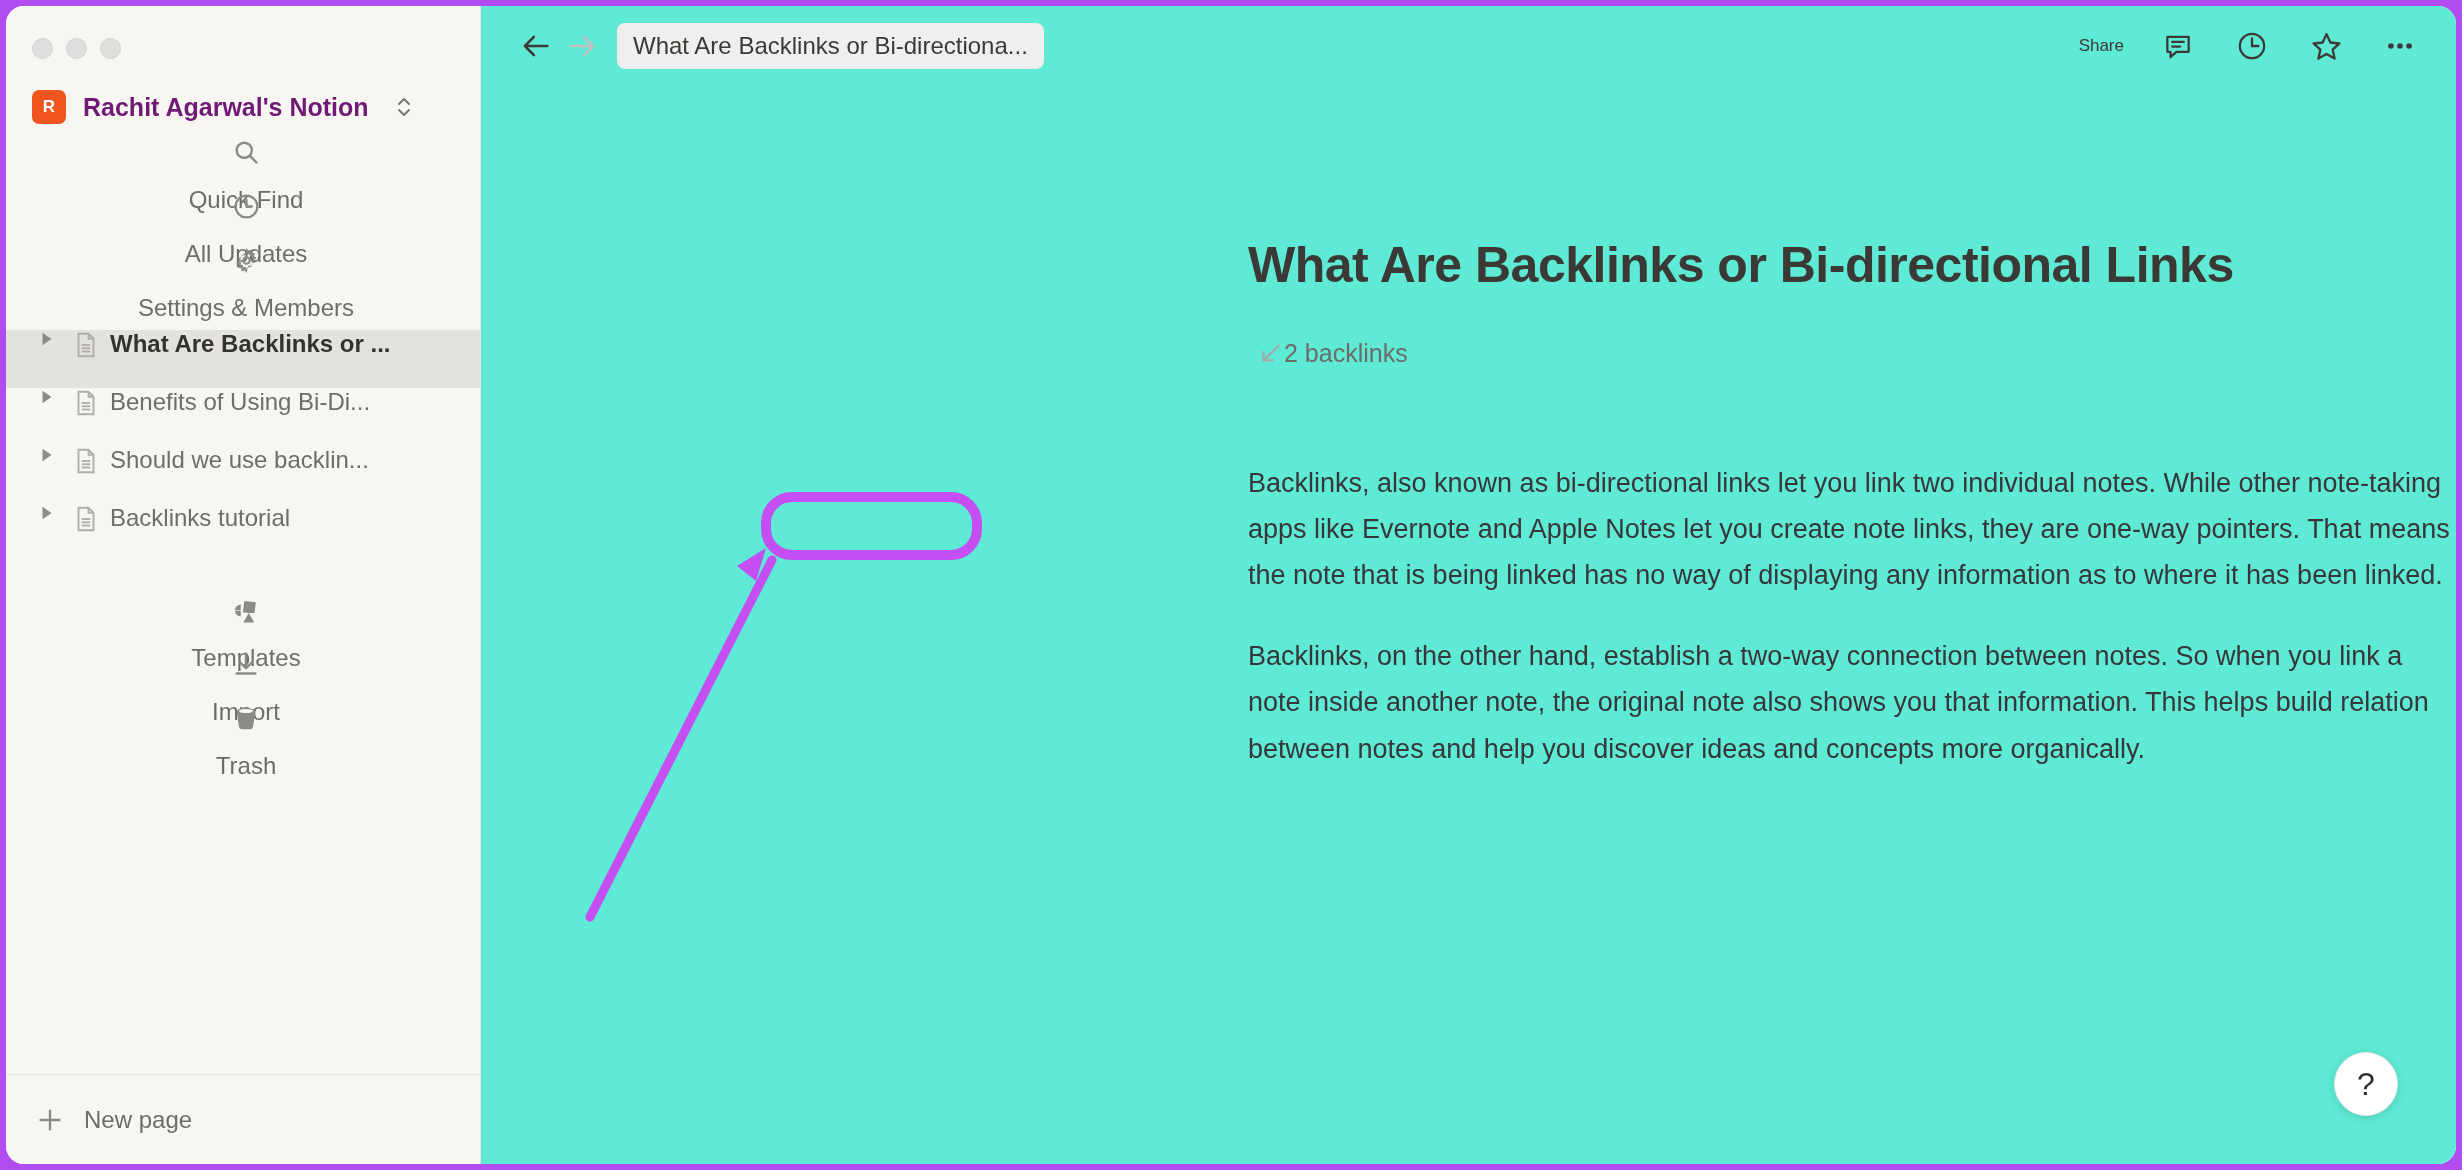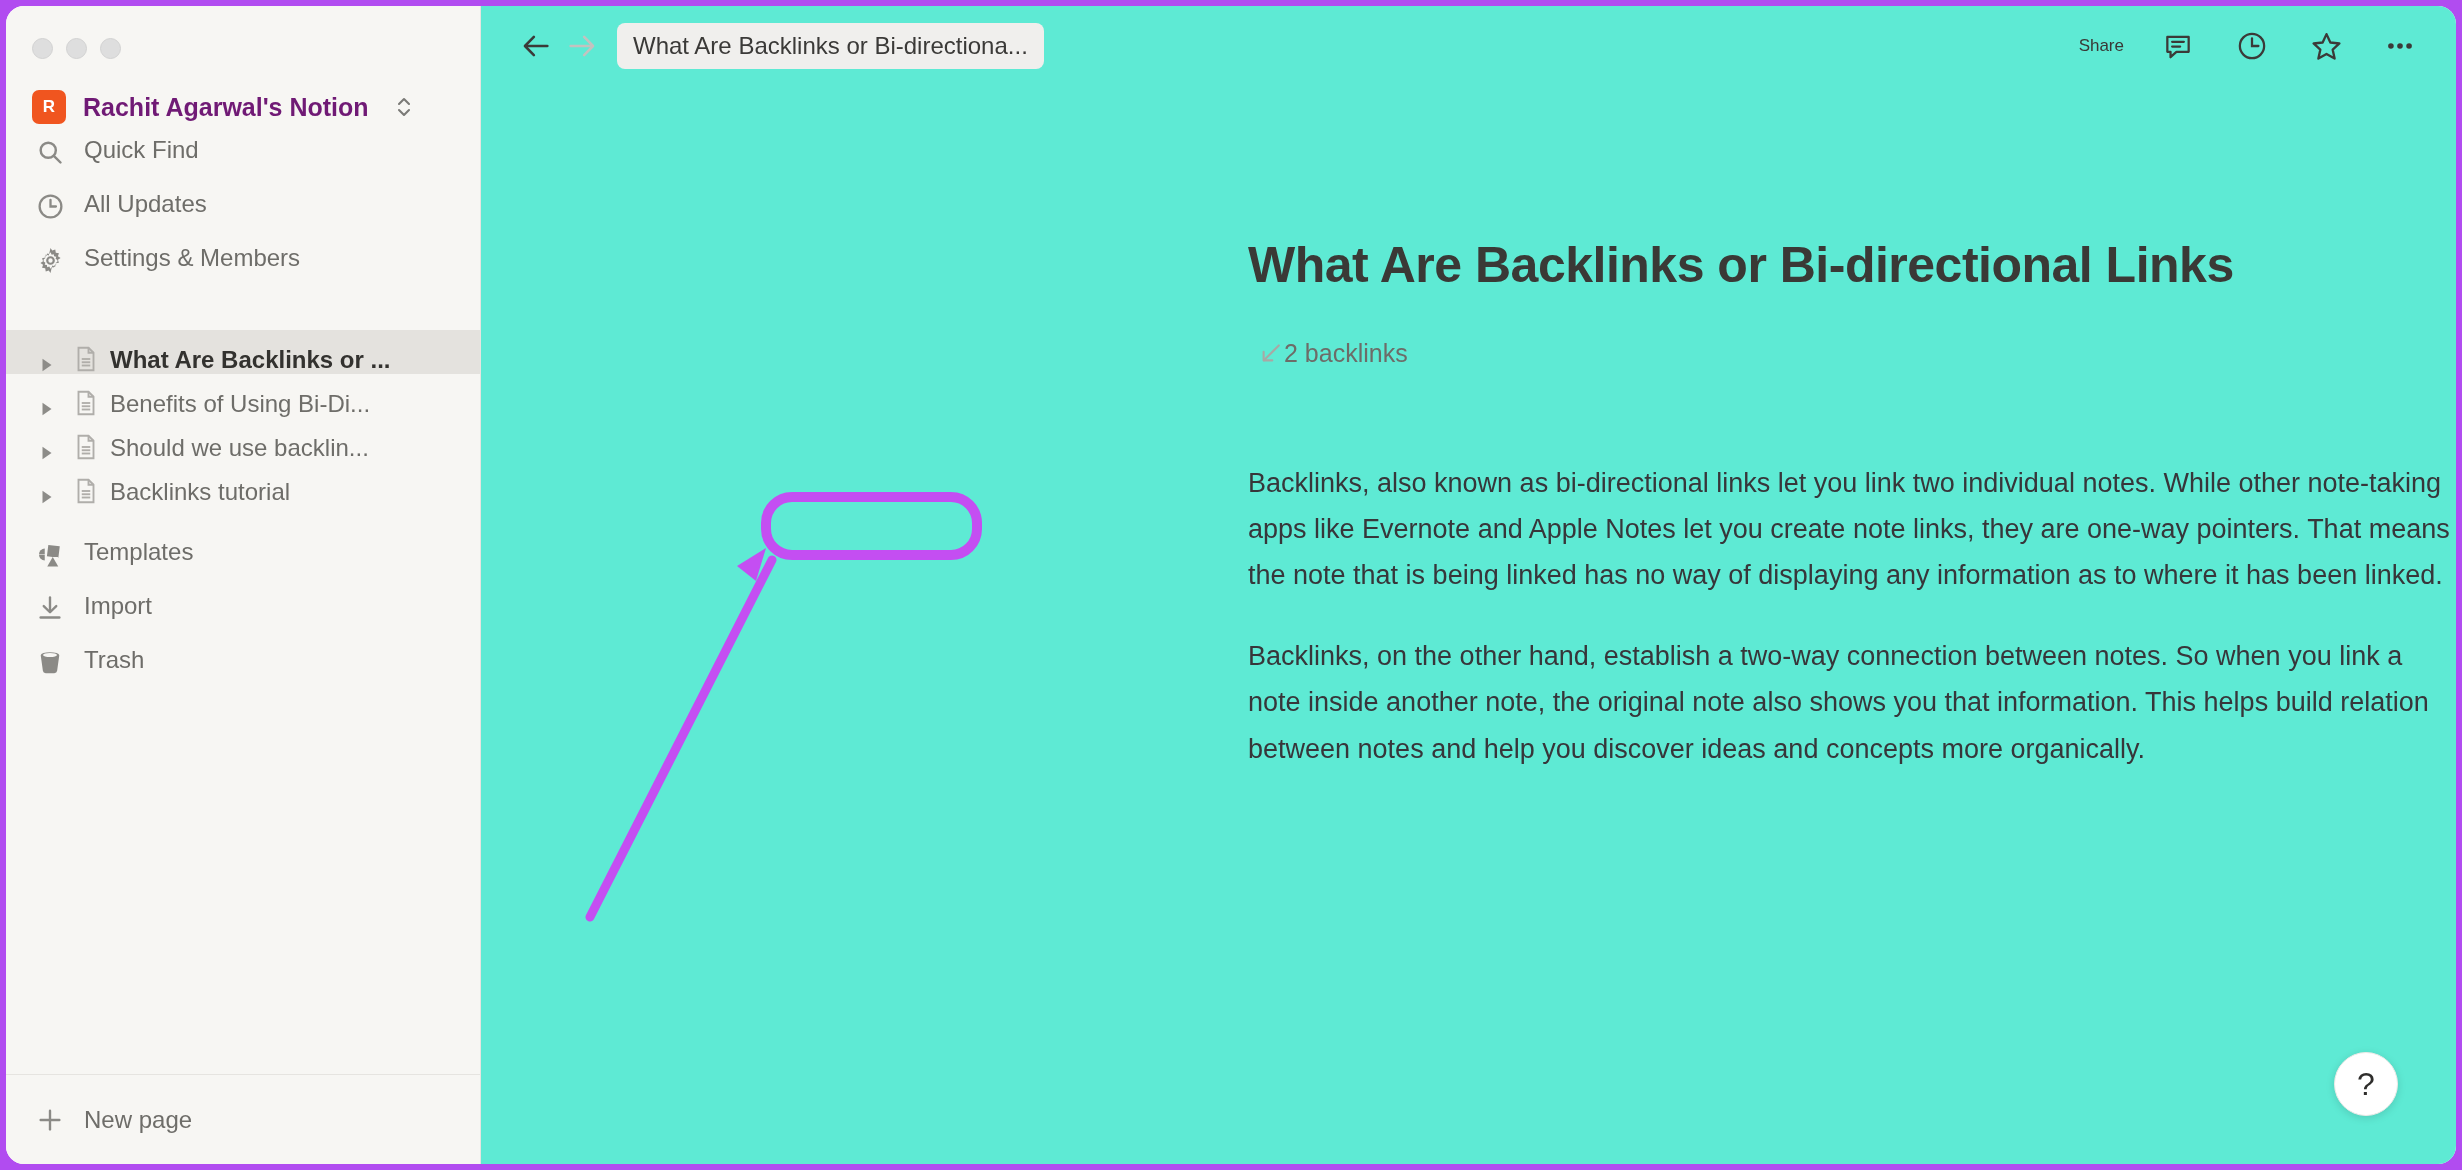--- a/index.html
+++ b/index.html
@@ -53,39 +53,40 @@
     color:#fff; font-size:17px; font-weight:700;
     display:flex; align-items:center; justify-content:center;
     flex:0 0 auto;
   }
   .ws-name {
     font-size:25px; font-weight:700; color:#701a75;
     white-space:nowrap;
   }
   .ws-chev { margin-left:8px; color:#7b7a77; display:flex; align-items:center; }
   .nav-row {
-    display:flex; 
+    display:flex; align-items:center;
     height:54px;
     padding:0 22px 0 28px;
     gap:18px;
     cursor:pointer;
+    flex-direction:column;
   }
   .nav-ico {
     width:32px; height:32px;
     display:flex; align-items:center; justify-content:center;
     flex:0 0 auto; color:#8b8a86;
   }
   .nav-label {
     font-size:24px; color:#6e6d69; white-space:nowrap;
   }
   .nav-spacer { height:32px; }
   
   .page-row {
-    display:flex; align-items:flex-end;
-    height:44px;
+    display:flex; align-items:flex-start;
+    height:58px;
     padding:0 6px 0 32px;
     gap:0;
     cursor:pointer;
   }
   .page-row.active { background:#e4e2de; }
   .tri {
     width:28px; flex:0 0 auto;
     display:flex; align-items:center; justify-content:flex-start;
     color:#8d8c88;
   }

